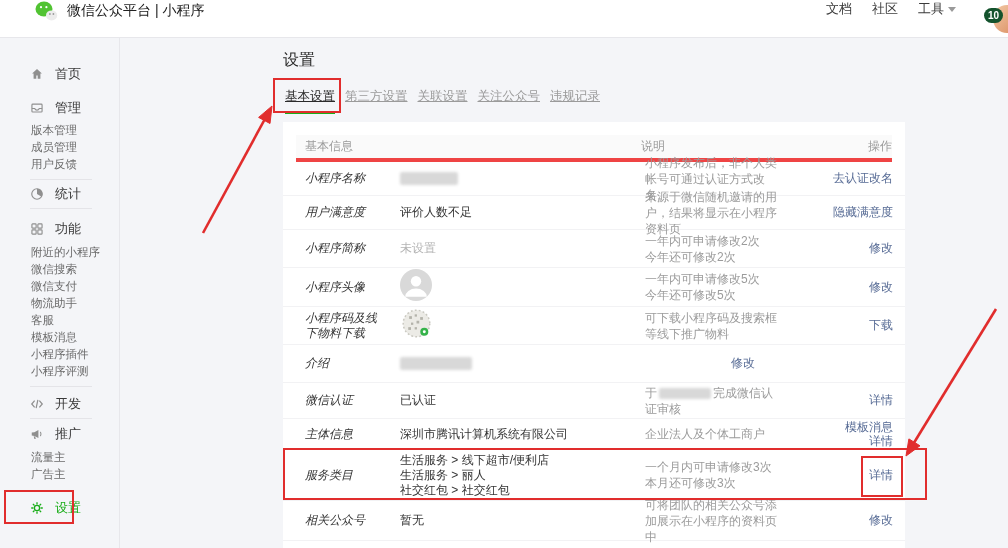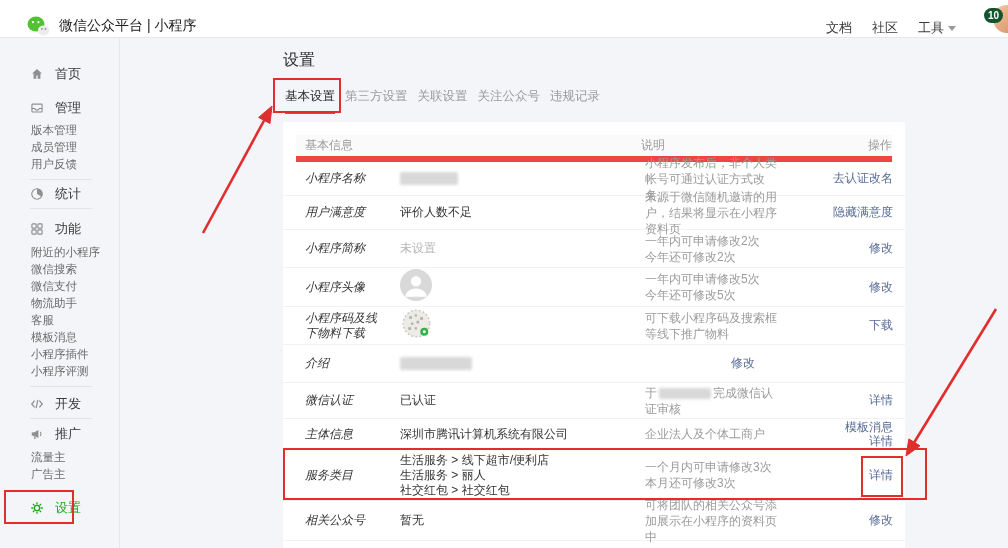--- a/index.html
+++ b/index.html
@@ -3,42 +3,42 @@
 <meta charset="utf-8">
 <style>
   :root{
     --green:#1aad19; --red:#e12d2d; --link:#576b95; --text:#353535;
     --muted:#9b9b9b; --bg:#f4f5f8; --border:#e7e7eb;
   }
   *{margin:0;padding:0;box-sizing:border-box;}
   html,body{width:1008px;height:548px;overflow:hidden;}
   body{font-family:"Liberation Sans","DejaVu Sans",sans-serif;background:var(--bg);color:var(--text);position:relative;}
   
-  .topbar{position:absolute;left:0;top:0;width:1008px;height:38px;background:#fff;border-bottom:1px solid var(--border);display:flex;align-items:flex-end;z-index:5;}
+  .topbar{position:absolute;left:0;top:0;width:1008px;height:38px;background:#fff;border-bottom:1px solid var(--border);display:flex;align-items:flex-start;z-index:5;padding-left:8px;}
   .logo{display:flex;align-items:center;gap:9px;margin-left:26px;font-size:14px;color:#222;}
   .topnav{margin-left:auto;margin-right:52px;display:flex;align-items:center;gap:20px;font-size:13px;color:#3a3a3a;}
   .topnav a{cursor:pointer;display:flex;align-items:center;gap:4px;}
   .caret{width:0;height:0;border-left:4px solid transparent;border-right:4px solid transparent;border-top:5px solid #9a9a9a;display:inline-block;}
   .avatar{position:absolute;right:-13px;top:5px;width:28px;height:28px;border-radius:50%;background:linear-gradient(135deg,#f3c9a6,#d98c5f);}
   .badge{position:absolute;right:5px;top:8px;min-width:19px;height:15px;padding:0 4px;border-radius:8px;background:#14532d;color:#fff;font-size:10px;font-weight:bold;display:flex;align-items:center;justify-content:center;z-index:6;}
   
   .sidebar{position:absolute;left:0;top:38px;width:120px;bottom:0;background:var(--bg);border-right:1px solid var(--border);}
   .s-item{position:absolute;left:30px;display:flex;align-items:center;gap:11px;font-size:13px;color:#3a3a3a;height:17px;cursor:pointer;white-space:nowrap;}
   .s-item svg{flex:0 0 auto;}
   .s-sub{position:absolute;left:31px;font-size:11.5px;color:#6b6b6b;height:15px;cursor:pointer;white-space:nowrap;}
   .s-div{position:absolute;left:30px;width:62px;border-top:1px solid #e4e4e8;}
   .s-item.active{color:var(--green);}
   
   .content{position:absolute;left:120px;top:38px;right:0;bottom:0;background:var(--bg);}
   .page-title{position:absolute;left:163px;top:12px;font-size:16px;font-weight:500;color:#2b2b2b;}
   .tabs{position:absolute;left:165px;top:50px;display:flex;gap:10px;font-size:12.5px;color:var(--muted);}
-  .tab{padding-bottom:7px;cursor:pointer;white-space:nowrap;}
+  .tab{padding-bottom:7px;cursor:pointer;white-space:nowrap;text-decoration:underline;}
   .tab.active{color:#2b2b2b;border-bottom:2px solid var(--green);}
   .card{position:absolute;left:163px;top:84px;width:622px;height:426px;background:#fff;}
-  .thead{margin:13px 13px 0 13px;height:27px;background:#fafafa;display:flex;align-items:center;font-size:12px;color:var(--muted);padding:0 0 0 9px;border-bottom:6px solid #ef4444;}
+  .thead{margin:13px 13px 0 13px;height:27px;background:#fafafa;display:flex;align-items:center;font-size:12px;color:var(--muted);padding:0 0 0 9px;border-bottom:4px solid #ef4444;}
   .thead .h-label{width:336px;}
   .thead .h-desc{flex:1;}
   .thead .h-action{width:100px;text-align:right;}
   .trow{display:flex;align-items:center;padding:0 12px 0 22px;border-bottom:1px solid #f2f2f4;font-size:12px;}
   .trow:last-child{border-bottom:1px solid #f2f2f4;}
   .c-label{width:95px;color:var(--text);line-height:15px;word-break:break-all;padding-right:14px;font-style:italic;}
   .c-value{width:245px;color:var(--text);line-height:15px;}
   .c-desc{flex:1;color:var(--muted);line-height:16px;}
   .c-action{width:110px;text-align:right;color:var(--link);line-height:15px;}
   .c-action a{display:block;cursor:pointer;}

